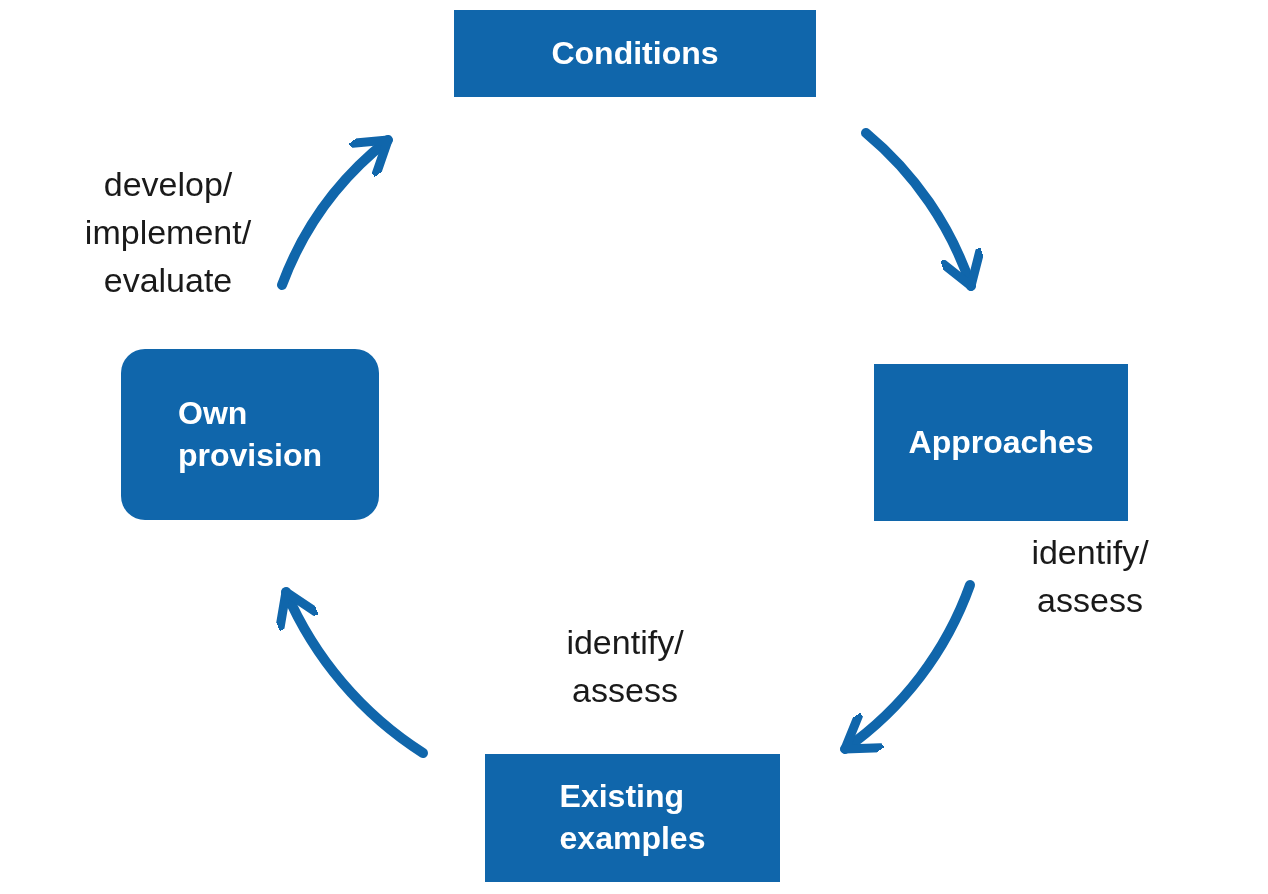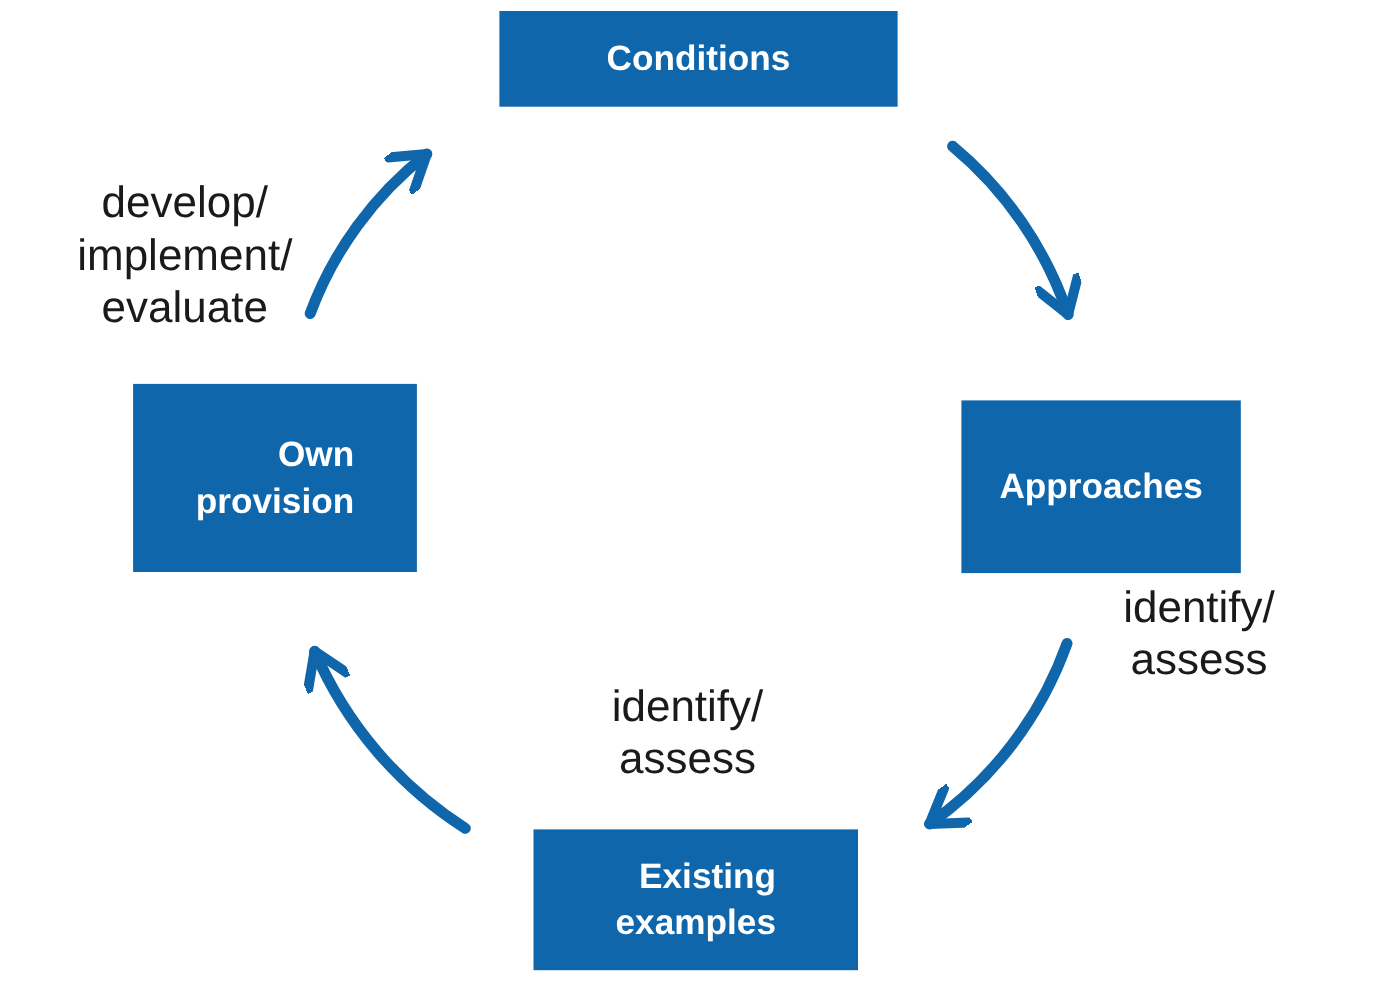--- a/index.html
+++ b/index.html
@@ -35,41 +35,41 @@
     stroke: var(--accent);
     stroke-linecap: round;
     stroke-linejoin: round;
   }
   .node {
     position: absolute;
     background: var(--accent);
     display: flex;
     align-items: center;
     justify-content: center;
-    text-align: right;
+    text-align: left;
   }
   .node-label {
     color: var(--box-text);
     font-weight: bold;
     font-size: 32px;
     line-height: 1.3;
     white-space: pre-line;
   }
   .edge-label {
     position: absolute;
     color: var(--label-text);
-    font-size: 40px;
+    font-size: 34px;
     line-height: 48px;
     text-align: center;
     white-space: pre-line;
   }
   
   .node-conditions        { left: 454px; top: 10px;  width: 362px; height: 87px; }
   .node-approaches        { left: 874px; top: 364px; width: 254px; height: 157px; }
-  .node-own-provision     { left: 121px; top: 349px; width: 258px; height: 171px; }
+  .node-own-provision     { left: 121px; top: 349px; width: 258px; height: 171px; border-radius: 24px; }
   .node-existing-examples { left: 485px; top: 754px; width: 295px; height: 128px; }
   
   .label-recognise { left: 328px; top: 148px; width: 600px; }
   .label-develop   { left: 18px;  top: 160px; width: 300px; }
   .label-identify-right  { left: 940px; top: 528px; width: 300px; }
   .label-identify-bottom { left: 475px; top: 618px; width: 300px; }
 </style>
 </head>
 <body>
 

